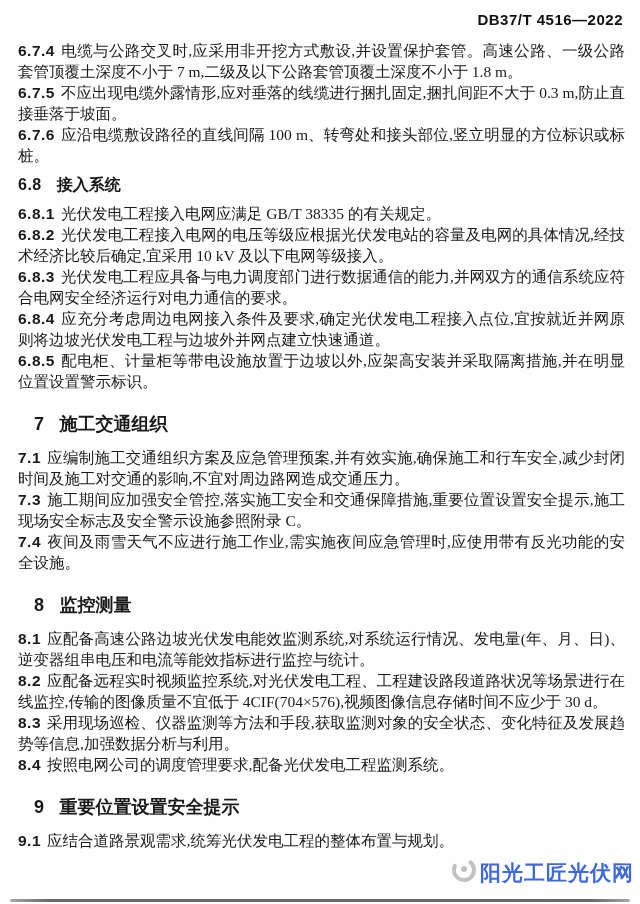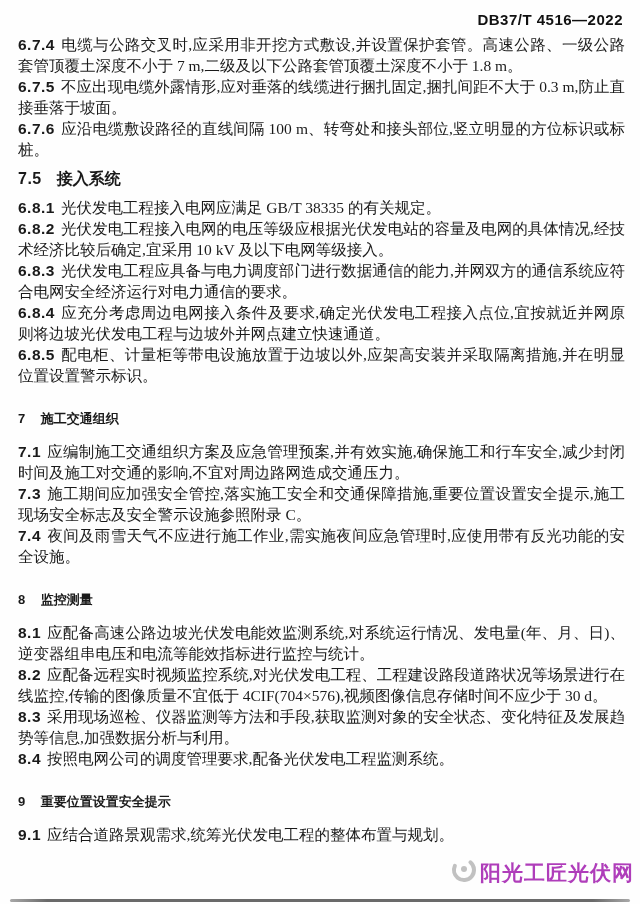--- a/index.html
+++ b/index.html
@@ -18,21 +18,21 @@
     overflow: hidden;
   }
   .doc-header {
     text-align: right;
     font-family: "Liberation Sans", "DejaVu Sans", sans-serif;
     font-weight: bold;
     font-size: 15px;
     letter-spacing: 0.5px;
     color: #111;
     line-height: 20px;
-    margin: 2px 2px 4px 0;
+    margin: 2px 2px 10px 0;
   }
   .doc-body p {
     margin: 0;
     font-size: 15.5px;
     line-height: 21px;
     text-align: justify;
     word-break: break-all;
   }
   .doc-body p .num {
     font-family: "Liberation Sans", "DejaVu Sans", sans-serif;
@@ -41,35 +41,35 @@
     margin-right: 6px;
     white-space: nowrap;
   }
   .doc-body p.subheading {
     font-weight: bold;
     margin: 8px 0 8px 0;
     font-size: 16px;
   }
   .doc-body p.heading {
     font-weight: bold;
-    margin: 22px 0 12px 0;
-    font-size: 13px;
+    margin: 22px 0 12px 16px;
+    font-size: 18px;
   }
   .doc-body p.subheading .num,
   .doc-body p.heading .num {
     margin-right: 15px;
   }
   .watermark {
     position: absolute;
     right: 6px;
     bottom: 16px;
     display: flex;
     align-items: center;
     gap: 3px;
-    color: #a21caf;
+    color: #1d4ed8;
     opacity: 0.85;
     font-family: "Liberation Sans", "DejaVu Sans", sans-serif;
     font-weight: bold;
     font-size: 21px;
     letter-spacing: 1px;
     pointer-events: none;
     white-space: nowrap;
   }
   .wm-logo { display: inline-block; opacity: 0.8; }
   .bottom-rule {
@@ -88,21 +88,21 @@
 <div class="page">
 
   <header class="doc-header">
     <span>DB37/T 4516—2022</span>
   </header>
 
   <main class="doc-body" id="doc-body">
       <p class="clause"><span class="num">6.7.4</span><span class="txt">电缆与公路交叉时,应采用非开挖方式敷设,并设置保护套管。高速公路、一级公路套管顶覆土深度不小于 7 m,二级及以下公路套管顶覆土深度不小于 1.8 m。</span></p>
       <p class="clause"><span class="num">6.7.5</span><span class="txt">不应出现电缆外露情形,应对垂落的线缆进行捆扎固定,捆扎间距不大于 0.3 m,防止直接垂落于坡面。</span></p>
       <p class="clause"><span class="num">6.7.6</span><span class="txt">应沿电缆敷设路径的直线间隔 100 m、转弯处和接头部位,竖立明显的方位标识或标桩。</span></p>
-      <p class="subheading"><span class="num">7.5</span><span class="txt">接入系统</span></p>
+      <p class="subheading"><span class="num">6.8</span><span class="txt">接入系统</span></p>
       <p class="clause"><span class="num">6.8.1</span><span class="txt">光伏发电工程接入电网应满足 GB/T 38335 的有关规定。</span></p>
       <p class="clause"><span class="num">6.8.2</span><span class="txt">光伏发电工程接入电网的电压等级应根据光伏发电站的容量及电网的具体情况,经技术经济比较后确定,宜采用 10 kV 及以下电网等级接入。</span></p>
       <p class="clause"><span class="num">6.8.3</span><span class="txt">光伏发电工程应具备与电力调度部门进行数据通信的能力,并网双方的通信系统应符合电网安全经济运行对电力通信的要求。</span></p>
       <p class="clause"><span class="num">6.8.4</span><span class="txt">应充分考虑周边电网接入条件及要求,确定光伏发电工程接入点位,宜按就近并网原则将边坡光伏发电工程与边坡外并网点建立快速通道。</span></p>
       <p class="clause"><span class="num">6.8.5</span><span class="txt">配电柜、计量柜等带电设施放置于边坡以外,应架高安装并采取隔离措施,并在明显位置设置警示标识。</span></p>
       <p class="heading"><span class="num">7</span><span class="txt">施工交通组织</span></p>
       <p class="clause"><span class="num">7.1</span><span class="txt">应编制施工交通组织方案及应急管理预案,并有效实施,确保施工和行车安全,减少封闭时间及施工对交通的影响,不宜对周边路网造成交通压力。</span></p>
       <p class="clause"><span class="num">7.3</span><span class="txt">施工期间应加强安全管控,落实施工安全和交通保障措施,重要位置设置安全提示,施工现场安全标志及安全警示设施参照附录 C。</span></p>
       <p class="clause"><span class="num">7.4</span><span class="txt">夜间及雨雪天气不应进行施工作业,需实施夜间应急管理时,应使用带有反光功能的安全设施。</span></p>
       <p class="heading"><span class="num">8</span><span class="txt">监控测量</span></p>

